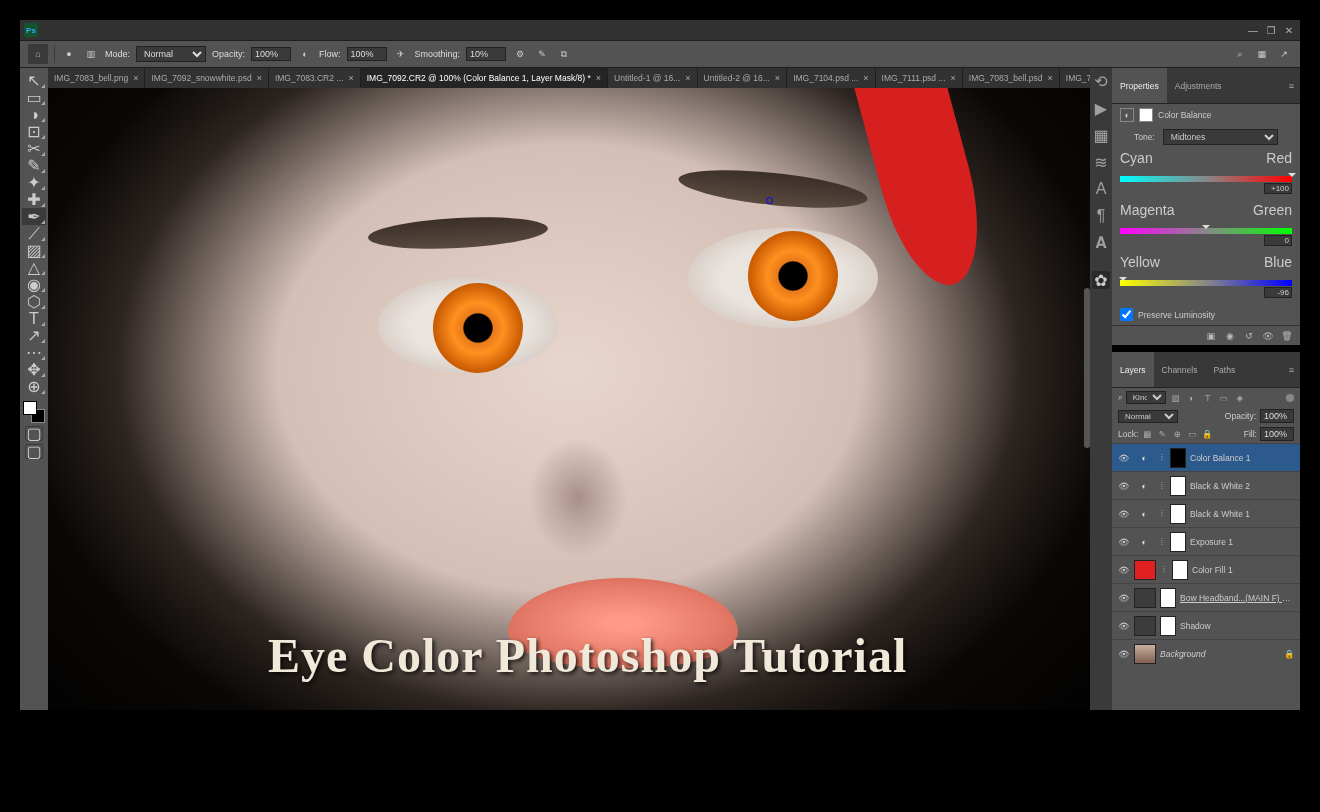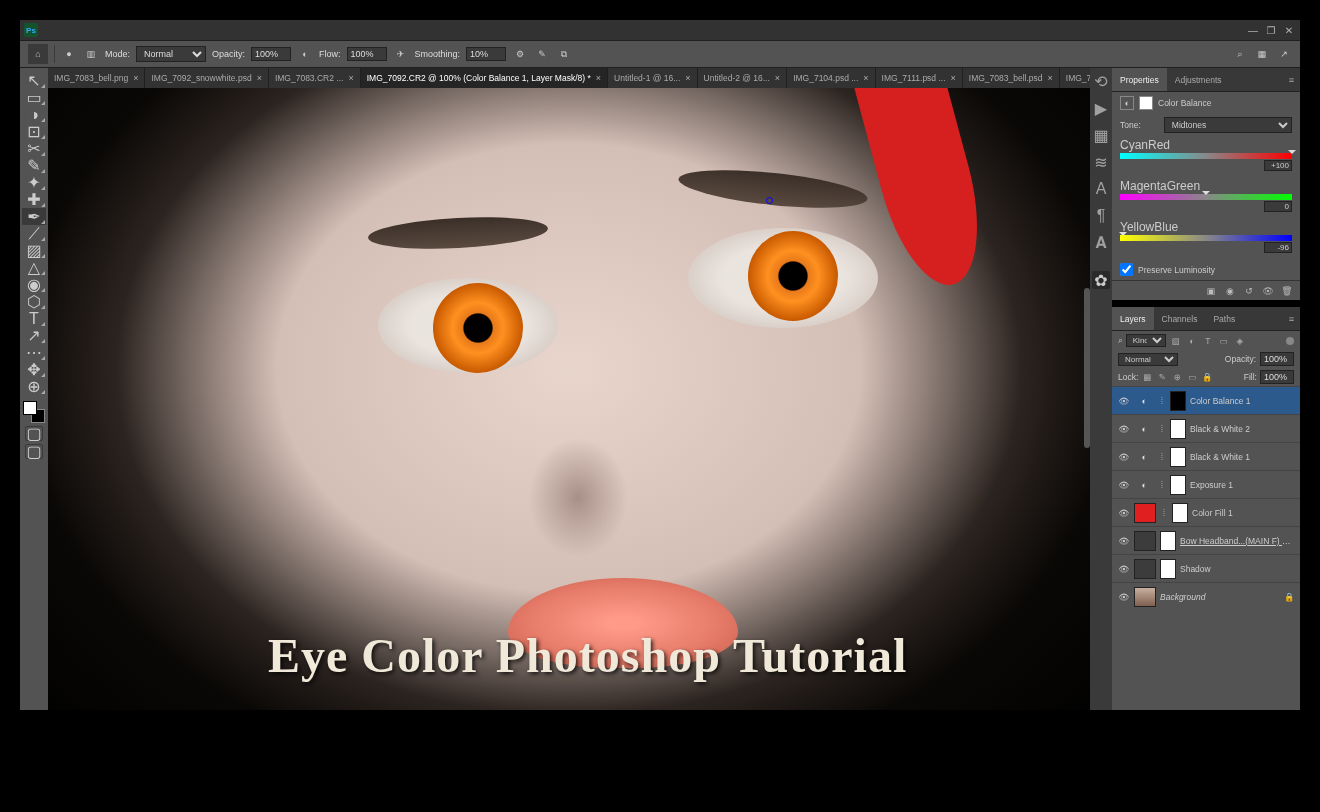--- a/index.html
+++ b/index.html
@@ -35,30 +35,30 @@
 .tab-close{font-size:9px;color:#aaa}
 .canvas{flex:1;position:relative;background:#000;overflow:hidden}
 .image{position:absolute;left:0;top:0;right:0;bottom:0}
 .scrollbar{position:absolute;right:0;top:200px;width:6px;height:160px;background:#555;border-radius:3px}
 .cursor-dot{position:absolute;width:7px;height:7px;border:1px solid #00f;border-radius:50%}
 .dock{width:22px;background:#3a3a3a;display:flex;flex-direction:column;align-items:center;padding-top:4px;gap:9px}
 .dock-icon{width:18px;height:18px;display:flex;align-items:center;justify-content:center;color:#ccc;border-radius:2px}
 .dock-icon.dim{opacity:.7}
 .dock-icon.highlight{background:#4a4a4a}
 .panels{width:188px;background:#535353;display:flex;flex-direction:column;font-size:9px;color:#ccc}
-.panel-tabs{height:24px;display:flex;align-items:center;background:#383838;border-bottom:1px solid #222}
+.panel-tabs{height:36px;display:flex;align-items:center;background:#383838;border-bottom:1px solid #222}
 .ptab{padding:0 8px;height:100%;display:flex;align-items:center;color:#aaa;font-size:8.5px}
 .ptab.active{color:#eee;background:#535353}
 .ptab-menu{margin-left:auto;padding:0 6px;color:#aaa}
 .prop-header{display:flex;align-items:center;gap:5px;padding:4px 8px;font-size:8.5px}
 .prop-icon{width:14px;height:14px;border:1px solid #888;display:flex;align-items:center;justify-content:center}
-.prop-row{display:flex;align-items:center;padding:3px 8px;gap:23px;font-size:8.5px}
+.prop-row{display:flex;align-items:center;padding:3px 22px;gap:8px;font-size:8.5px}
 .prop-select{flex:1;background:#3a3a3a;border:1px solid #222;color:#ccc;font-size:8.5px;padding:1px 3px}
 .slider-row{padding:2px 8px 6px}
-.slider-labels{display:flex;font-size:12px;margin-bottom:1px}
+.slider-labels{display:flex;justify-content:space-between;font-size:14px;margin-bottom:10px}
 .slider-track{height:6px;position:relative;margin-bottom:1px}
 .grad-cr{background:linear-gradient(90deg,#00ffff,#888,#ff0000)}
 .grad-mg{background:linear-gradient(90deg,#ff00ff,#888,#00ff00)}
 .grad-yb{background:linear-gradient(90deg,#ffff00,#888,#0000ff)}
 .slider-thumb{position:absolute;top:-3px;width:0;height:0;border:4px solid transparent;border-top-color:#ddd}
 .slider-val{display:flex;justify-content:flex-end}
 .slider-val input{width:28px;background:#3a3a3a;border:1px solid #222;color:#ccc;font-size:8px;padding:0 2px;text-align:right}
 .preserve{display:flex;align-items:center;gap:5px;padding:4px 8px;font-size:8.5px}
 .prop-footer{margin-top:auto;height:20px;border-top:1px solid #333;display:flex;align-items:center;justify-content:flex-end;gap:5px;padding:0 6px}
 .pf-icon{width:14px;height:14px;color:#bbb;display:flex;align-items:center;justify-content:center}

